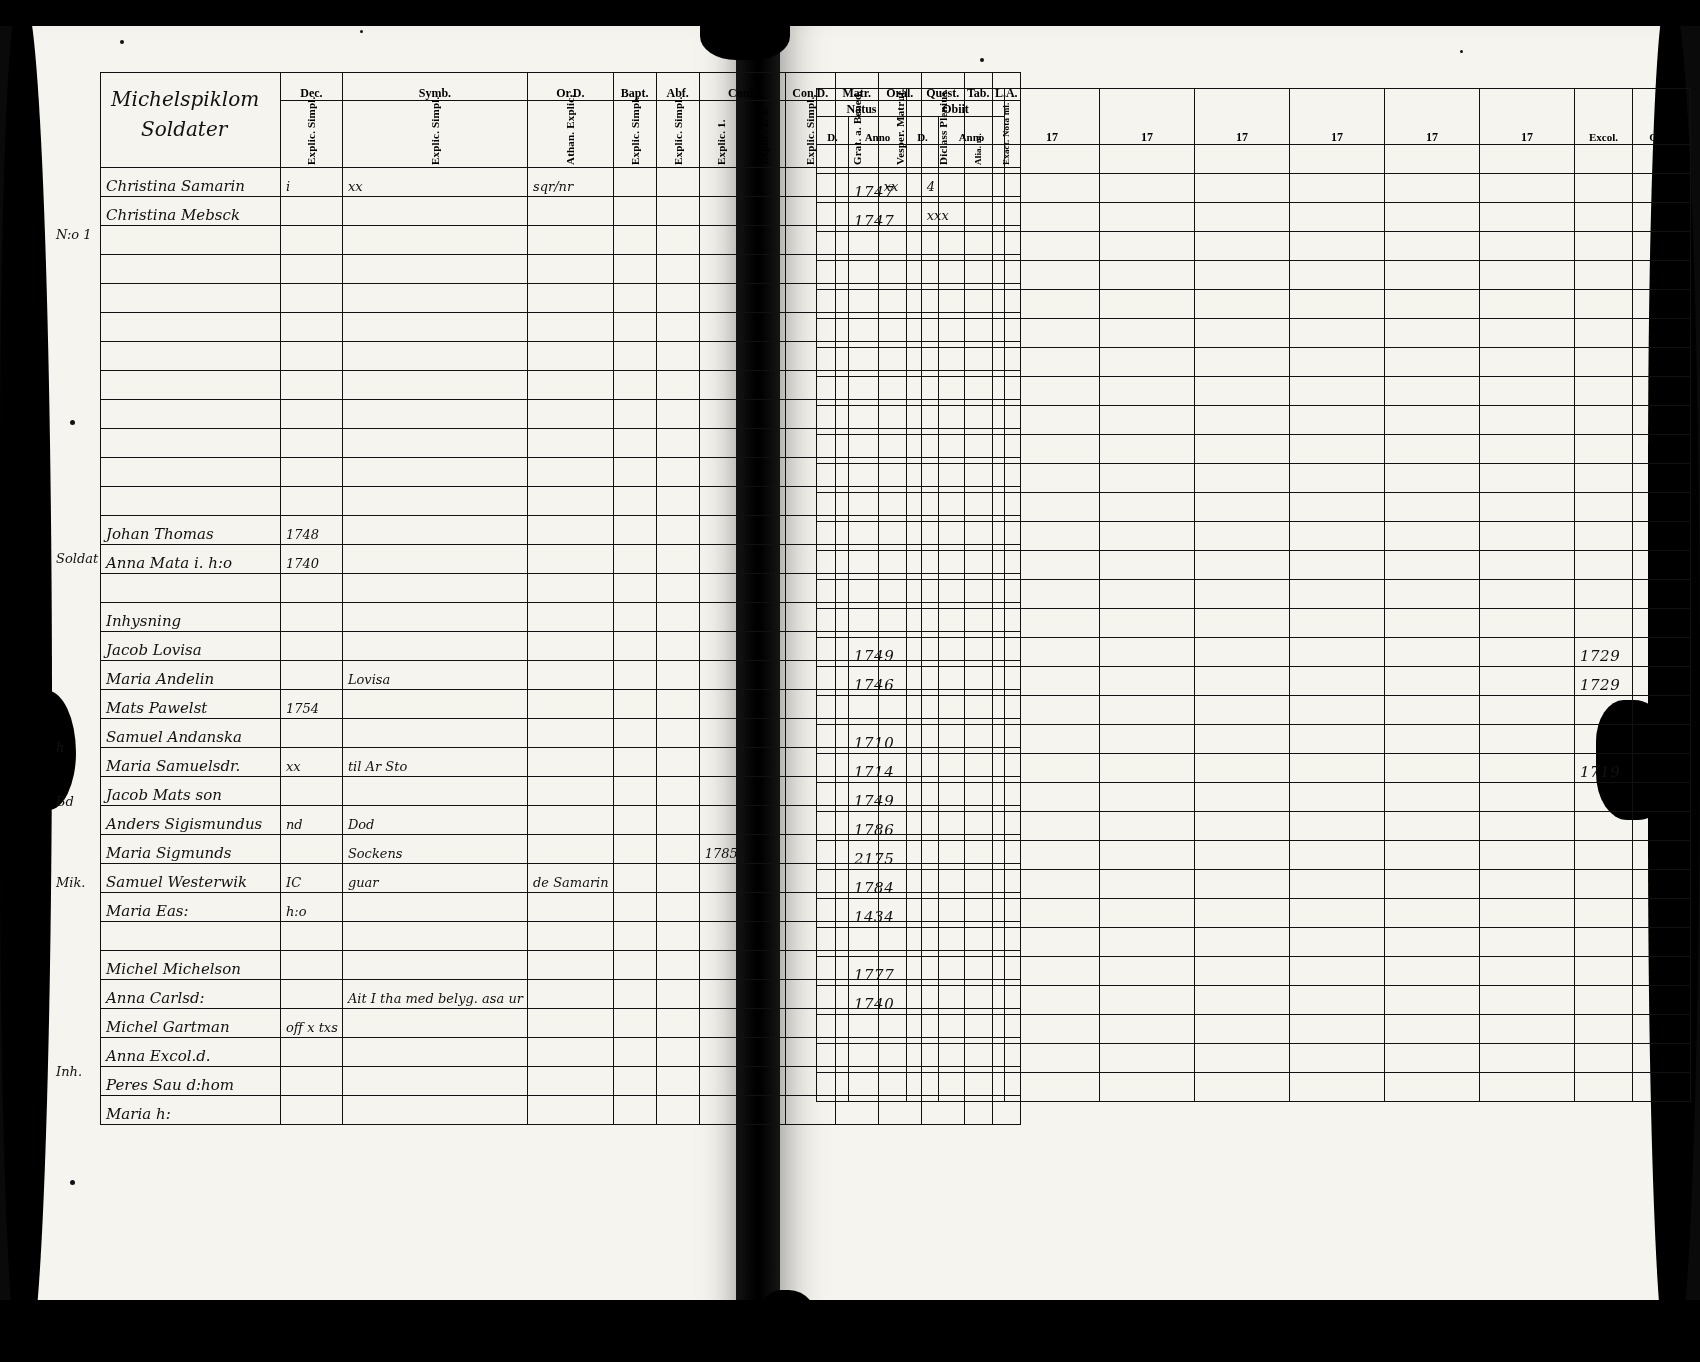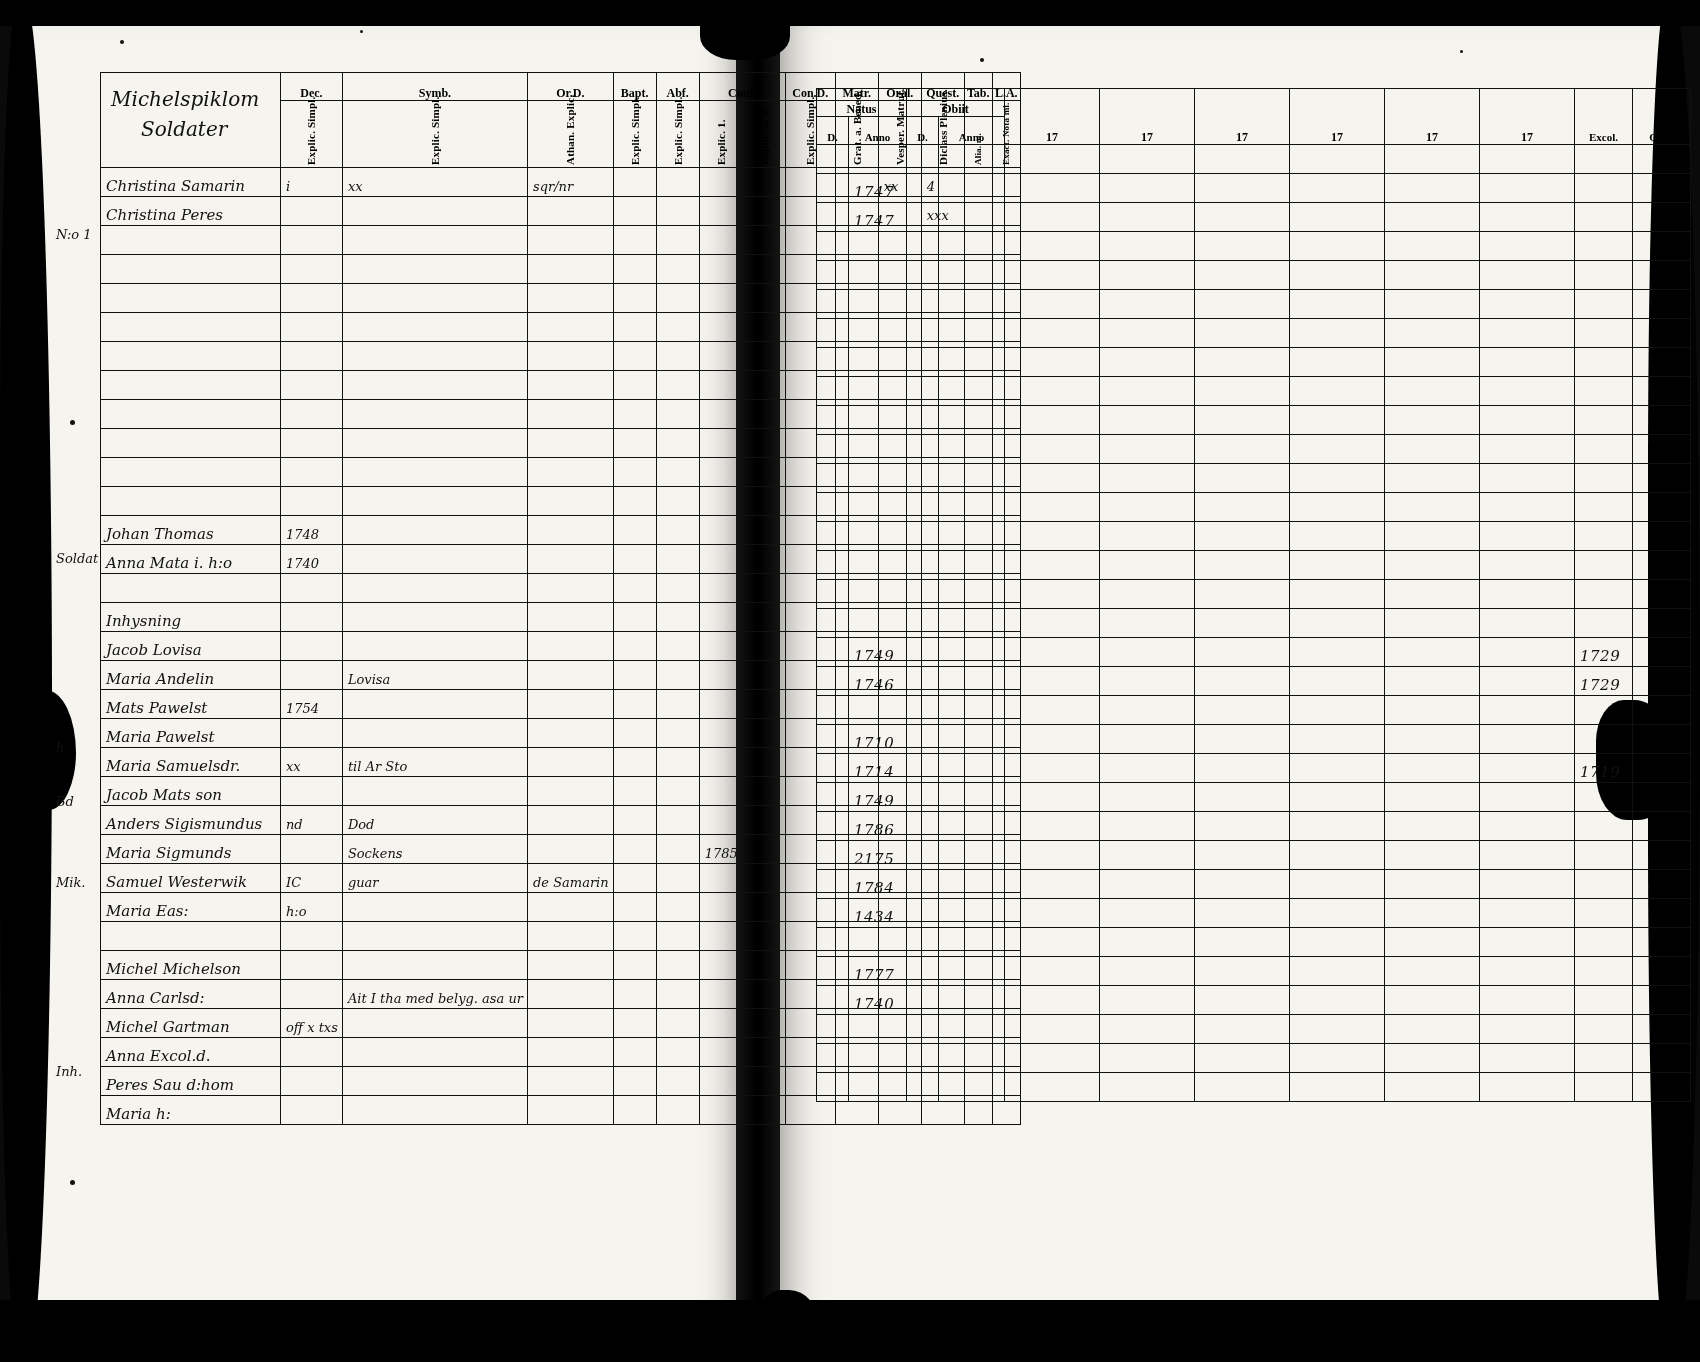--- a/index.html
+++ b/index.html
@@ -153,21 +153,21 @@
           <td class="c-narrow cellpad"></td>
           <td class="c-narrow cellpad"></td>
           <td class="c-mid cellpad"></td>
           <td class="c-narrow cellpad"></td>
           <td class="c-narrow cellpad"><span class="hand sm">xx</span></td>
           <td class="c-narrow cellpad"><span class="hand sm">4</span></td>
           <td class="c-tiny cellpad"></td>
           <td class="c-tiny cellpad"></td>
         </tr>
         <tr>
-          <td class="c-name cellpad"><span class="hand">Christina Peres</span></td>
+          <td class="c-name cellpad"><span class="hand">Christina Mebsck</span></td>
           <td class="c-narrow cellpad"></td>
           <td class="c-mid cellpad"></td>
           <td class="c-mid cellpad"></td>
           <td class="c-narrow cellpad"></td>
           <td class="c-narrow cellpad"></td>
           <td class="c-narrow cellpad"></td>
           <td class="c-narrow cellpad"></td>
           <td class="c-mid cellpad"></td>
           <td class="c-narrow cellpad"></td>
           <td class="c-narrow cellpad"></td>
@@ -441,21 +441,21 @@
           <td class="c-narrow cellpad"></td>
           <td class="c-narrow cellpad"></td>
           <td class="c-mid cellpad"></td>
           <td class="c-narrow cellpad"></td>
           <td class="c-narrow cellpad"></td>
           <td class="c-narrow cellpad"></td>
           <td class="c-tiny cellpad"></td>
           <td class="c-tiny cellpad"></td>
         </tr>
         <tr>
-          <td class="c-name cellpad"><span class="hand">Maria Pawelst</span></td>
+          <td class="c-name cellpad"><span class="hand">Samuel Andanska</span></td>
           <td class="c-narrow cellpad"></td>
           <td class="c-mid cellpad"></td>
           <td class="c-mid cellpad"></td>
           <td class="c-narrow cellpad"></td>
           <td class="c-narrow cellpad"></td>
           <td class="c-narrow cellpad"></td>
           <td class="c-narrow cellpad"></td>
           <td class="c-mid cellpad"></td>
           <td class="c-narrow cellpad"></td>
           <td class="c-narrow cellpad"></td>

